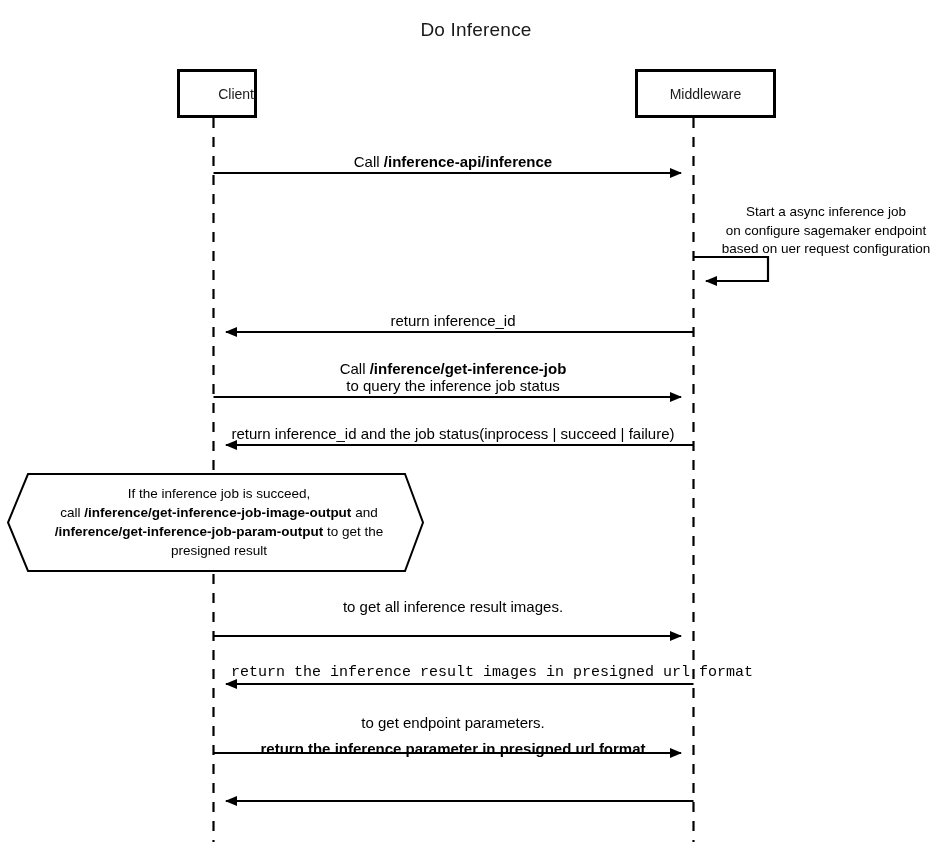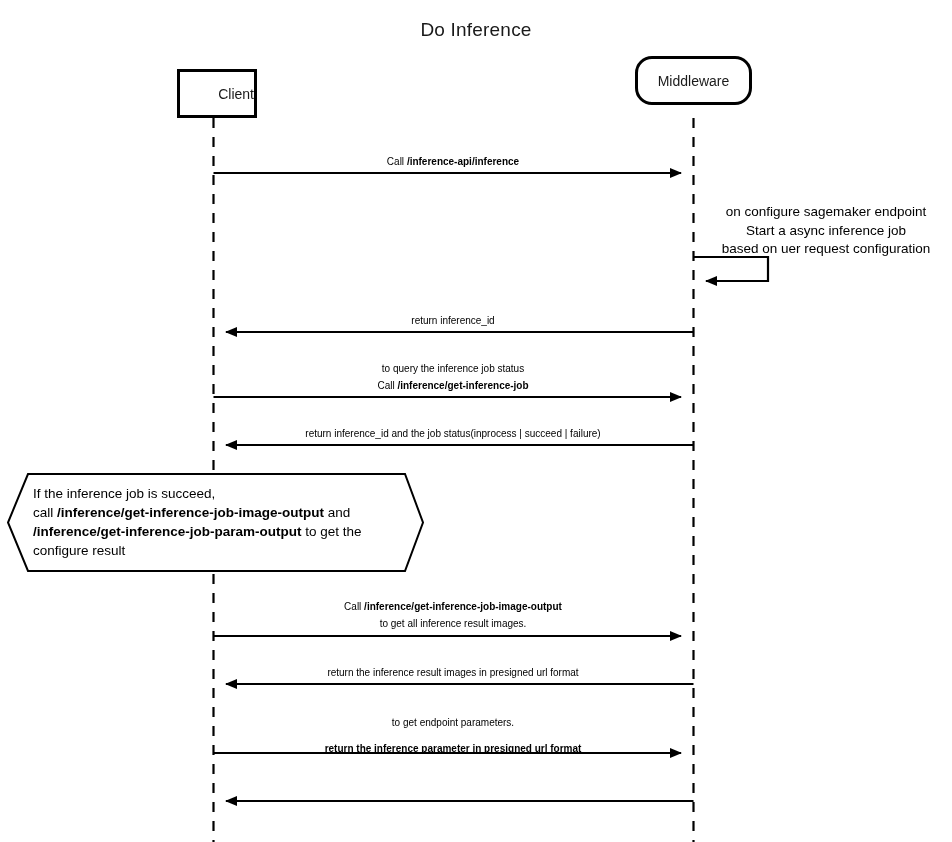--- a/index.html
+++ b/index.html
@@ -43,25 +43,25 @@
     box-sizing: border-box;
     border: 3px solid #000000;
     background: #ffffff;
     display: flex;
     align-items: center;
     justify-content: center;
     font-size: 14px;
     color: #1a1a1a;
   }
   #actor-client-box { left: 177px; top: 53px; width: 80px; height: 49px; justify-content: flex-end; }
-  #actor-middleware-box { left: 635px; top: 40px; width: 117px; height: 49px; border-radius: 17px; }
+  #actor-middleware-box { left: 635px; top: 53px; width: 141px; height: 49px; }
 
   .msg-label {
     position: absolute;
-    font-size: 10px;
+    font-size: 15px;
     line-height: 17px;
     color: #000000;
     white-space: nowrap;
   }
   .msg-label .b { font-weight: bold; }
   .msg-label.center { text-align: center; }
 
   .note-text {
     position: absolute;
     font-size: 13.5px;
@@ -151,51 +151,50 @@
 
   <div class="lifeline-box" id="actor-middleware-box">
     <span>Middleware</span>
   </div>
 
   <div class="msg-label center" style="left:213px; top:137px; width:480px;">
     <span>Call </span><span class="b">/inference-api/inference</span>
   </div>
 
   <div class="selfmsg-text" style="left:700px; top:187px; width:252px; text-align:center;">
+    <div>Start a async inference job</div>
     <div>on configure sagemaker endpoint</div>
-    <div>Start a async inference job</div>
     <div>based on uer request configuration</div>
   </div>
 
   <div class="msg-label center" style="left:213px; top:296px; width:480px;">
     <span>return inference_id</span>
   </div>
 
   <div class="msg-label center" style="left:213px; top:344px; width:480px;">
+    <div><span>Call </span><span class="b">/inference/get-inference-job</span></div>
     <div>to query the inference job status</div>
-    <div><span>Call </span><span class="b">/inference/get-inference-job</span></div>
   </div>
 
   <div class="msg-label center" style="left:213px; top:409px; width:480px;">
     <span>return inference_id and the job status(inprocess | succeed | failure)</span>
   </div>
 
-  <div class="note-text" style="left:33px; top:468px; width:372px;">
+  <div class="note-text" style="left:33px; top:468px; width:372px;text-align:center;">
     <div>If the inference job is succeed,</div>
     <div><span>call </span><span class="b">/inference/get-inference-job-image-output</span><span> and</span></div>
     <div><span class="b">/inference/get-inference-job-param-output</span><span> to get the</span></div>
-    <div>configure result</div>
+    <div>presigned result</div>
   </div>
 
   <div class="msg-label center" style="left:213px; top:582px; width:480px;">
-    <div><span>Call </span><span class="b">/inference/get-inference-job-image-output</span></div>
     <div>to get all inference result images.</div>
   </div>
 
-  <div class="msg-label center" style="left:213px; top:648px; width:480px;">
+  <div class="msg-label center" style="left:231px; top:648px; width:480px;font-family:Liberation Mono, monospace;">
     <span>return the inference result images in presigned url format</span>
   </div>
 
   <div class="msg-label center" style="left:213px; top:698px; width:480px;">
     <div>to get endpoint parameters.</div>
   </div>
 
   <div class="msg-label center" style="left:213px; top:724px; width:480px;font-weight:bold;">
     <span>return the inference parameter in presigned url format</span>
   </div>

